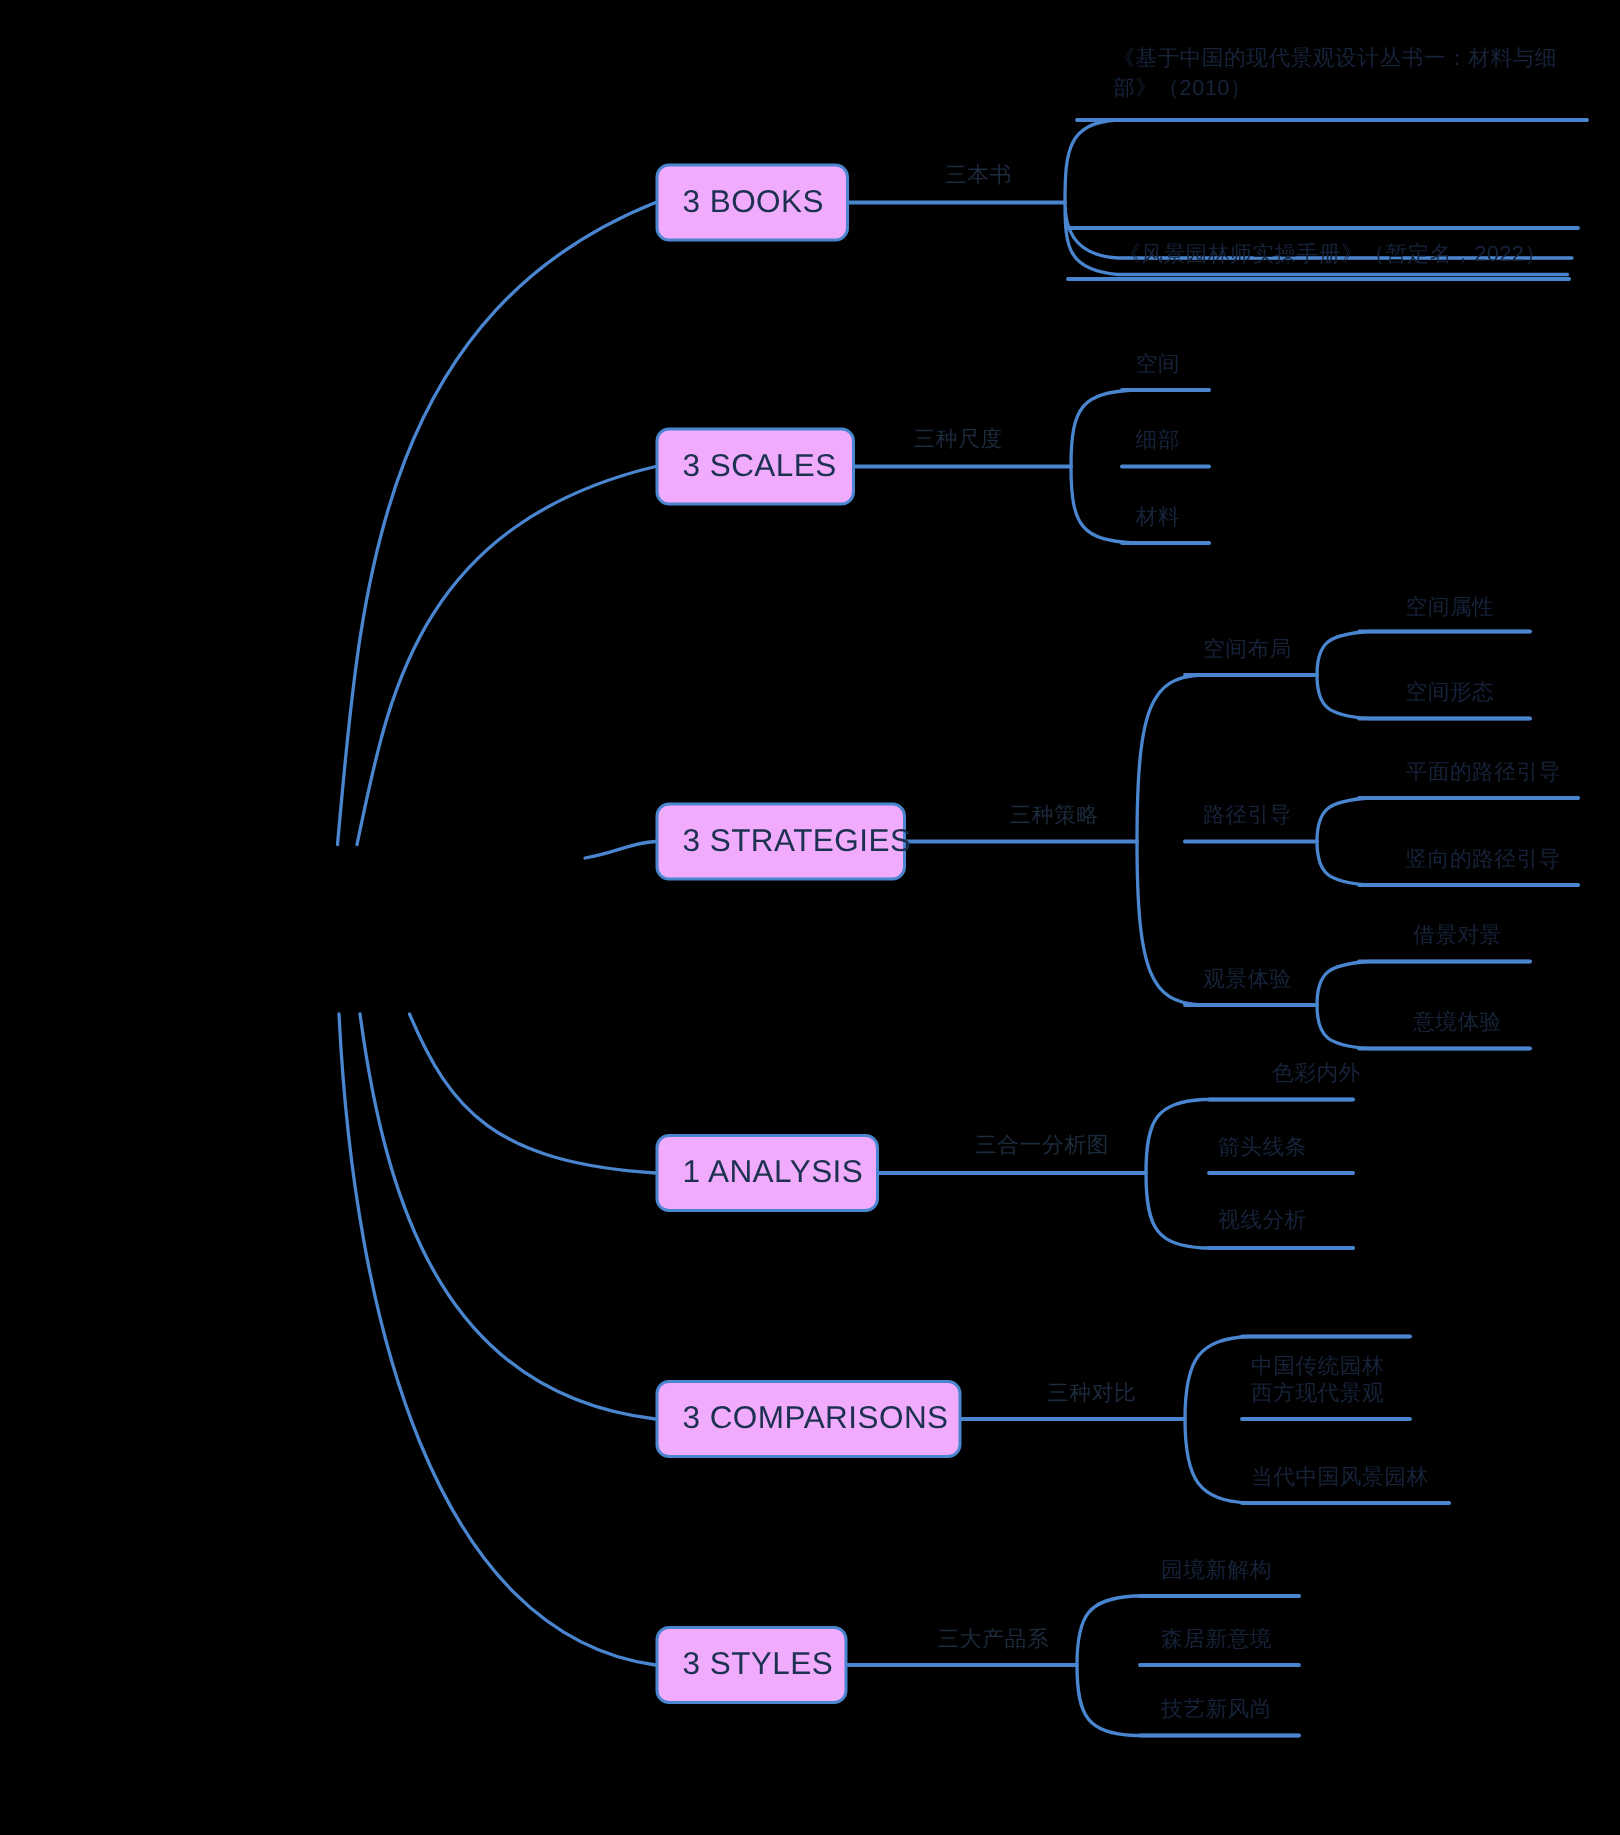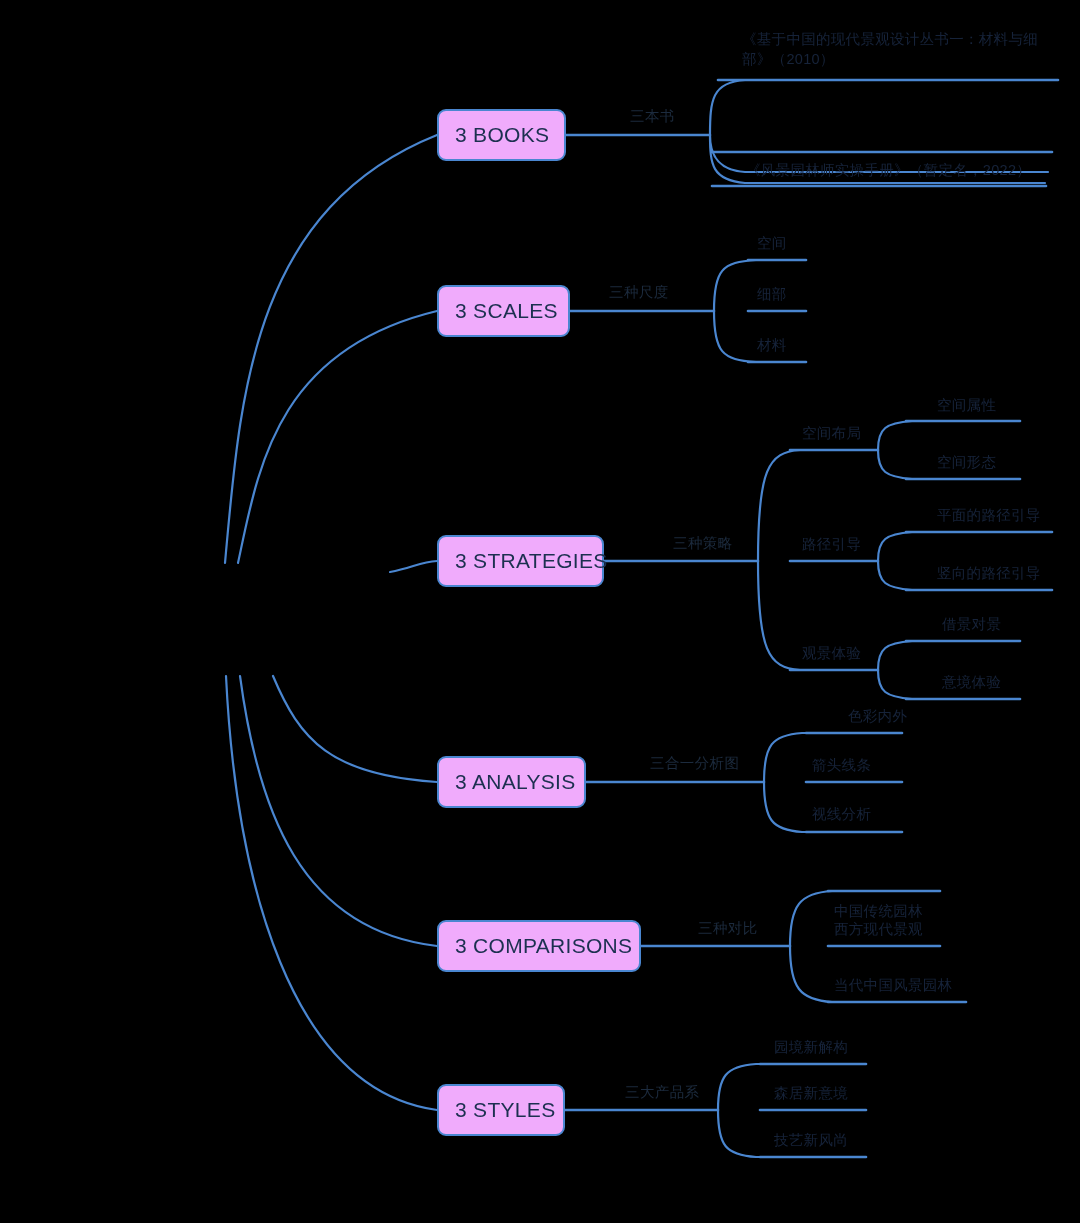--- a/index.html
+++ b/index.html
@@ -136,21 +136,21 @@
 
   <div class="node branch" style="left:437px;top:285px;width:133px;height:52px;">
     <span>3 SCALES</span>
   </div>
 
   <div class="node branch" style="left:437px;top:535px;width:167px;height:52px;">
     <span>3 STRATEGIES</span>
   </div>
 
   <div class="node branch" style="left:437px;top:756px;width:149px;height:52px;">
-    <span>3 ANALYSIS</span>
+    <span>1 ANALYSIS</span>
   </div>
 
   <div class="node branch" style="left:437px;top:920px;width:204px;height:52px;">
     <span>3 COMPARISONS</span>
   </div>
 
   <div class="node branch" style="left:437px;top:1084px;width:128px;height:52px;">
     <span>3 STYLES</span>
   </div>
 

